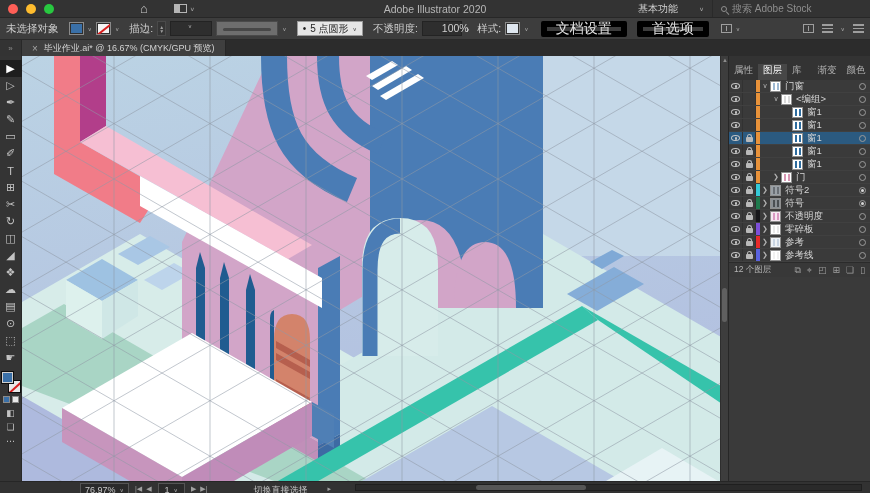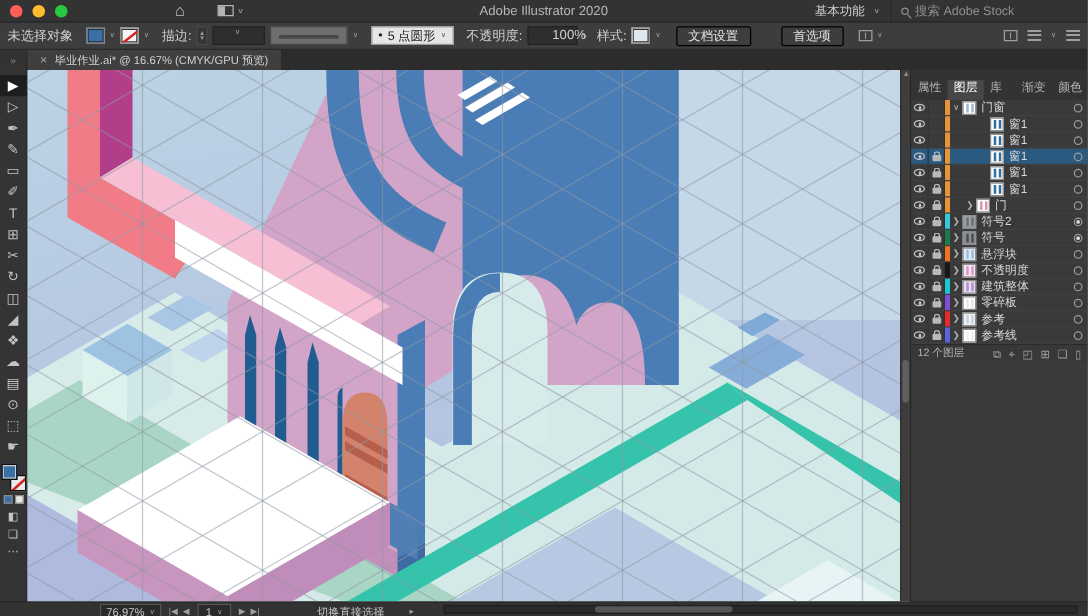--- a/index.html
+++ b/index.html
@@ -7,39 +7,39 @@
   .app{width:870px;height:493px;display:flex;flex-direction:column;font-size:11px;color:#cfcfcf}
 
   
   .titlebar{height:18px;background:#333333;border-bottom:1px solid #272727;display:flex;align-items:center;position:relative;flex:0 0 18px}
   .tl{width:10px;height:10px;border-radius:50%;margin-left:8px;flex:0 0 auto}
   .home{margin-left:86px;color:#c6c6c6;font-size:13px;line-height:10px}
   .layout-ic{margin-left:26px;width:13px;height:9px;border:1px solid #b5b5b5;position:relative;background:linear-gradient(90deg,#b5b5b5 0 5px,transparent 5px)}
   .chev{font-size:7px;color:#9e9e9e;margin-left:3px;transform:scaleY(.8)}
   .win-title{position:absolute;left:0;right:0;text-align:center;color:#b7b7b7;font-size:10.5px;pointer-events:none}
   .tb-right{margin-left:auto;display:flex;align-items:center;height:100%}
-  .workspace{color:#cfcfcf;font-size:10px;margin-right:4px}
+  .workspace{color:#cfcfcf;font-size:10px;margin-right:18px}
   .searchbox{width:158px;height:100%;border-left:1px solid #2a2a2a;display:flex;align-items:center;padding-left:8px;color:#8e8e8e;font-size:10px;gap:5px}
   .mag{width:6px;height:6px;border:1.4px solid #8e8e8e;border-radius:50%;position:relative;flex:0 0 auto}
   .mag::after{content:"";position:absolute;width:1.4px;height:4px;background:#8e8e8e;left:5px;top:4px;transform:rotate(-45deg)}
 
   
   .controlbar{height:22px;background:#3d3d3d;border-bottom:1px solid #2a2a2a;display:flex;align-items:center;gap:4px;padding:0 6px;flex:0 0 22px;font-size:10.5px}
   .cb-label{color:#cfcfcf;white-space:nowrap}
   .swatch{width:15px;height:13px;border:1px solid #8a8a8a;box-shadow:inset 0 0 0 1px #2e2e2e}
   .sw-none{background:#f4f4f4;position:relative;overflow:hidden}
   .sw-none::after{content:"";position:absolute;left:-3px;top:5px;width:22px;height:2px;background:#d81e1e;transform:rotate(-38deg)}
   .mini-chev{font-size:6px;color:#9e9e9e;transform:scaleY(.9)}
   .stepper{width:9px;height:15px;display:flex;flex-direction:column;align-items:center;justify-content:center;color:#9e9e9e;font-size:5px;line-height:4px;border:1px solid #4a4a4a;background:#353535}
   .dd-dark{height:15px;background:#2e2e2e;border:1px solid #232323;display:flex;align-items:flex-start;justify-content:flex-end;padding:0 19px;color:#cfcfcf}
   .wprofile{width:62px;height:15px;background:#6e6e6e;border:1px solid #4a4a4a;position:relative}
   .wprofile::after{content:"";position:absolute;left:6px;right:6px;top:6px;height:3px;border-radius:2px;background:#474747}
   .dd-light{height:15px;background:#e6e6e6;border:1px solid #9a9a9a;color:#1c1c1c;display:flex;align-items:center;padding:0 5px;gap:4px;font-size:10px}
   .dd-light .mini-chev{color:#555}
-  .btn{height:16px;border:1px solid #000000;border-radius:2px;background:transparent;color:#e2e2e2;font-size:10px;padding:0 9px;display:flex;align-items:center}
+  .btn{height:16px;border:6px solid #000000;border-radius:2px;background:transparent;color:#e2e2e2;font-size:14px;padding:0 9px;display:flex;align-items:center}
   .cb-righticons{margin-left:auto;display:flex;align-items:center;gap:8px;color:#9e9e9e}
   .ric{width:11px;height:9px;border:1px solid #9e9e9e;position:relative}
   .ric.grid::after{content:"";position:absolute;inset:1px;background:linear-gradient(90deg,transparent 45%,#9e9e9e 45% 55%,transparent 55%)}
   .ric.lines{border:none;width:11px;height:9px;background:repeating-linear-gradient(#9e9e9e 0 1.5px,transparent 1.5px 3.5px)}
 
   
   .tabbar{height:16px;background:#2c2c2c;display:flex;flex:0 0 16px}
   .tool-stub{width:22px;height:100%;background:#333333;border-right:1px solid #282828;color:#8e8e8e;font-size:8px;display:flex;align-items:center;justify-content:center}
   .doctab{margin-left:0;height:100%;background:#3f3f3f;display:flex;align-items:center;gap:6px;padding:0 10px;font-size:9px;color:#d2d2d2;border-right:1px solid #262626}
   .doctab .x{color:#a5a5a5;font-size:10px}
@@ -148,21 +148,21 @@
     </span>
     <span class="cb-label" style="margin-left:6px">不透明度:</span>
     <span class="dd-dark" style="width:38px;justify-content:space-between">
       <span>100%</span>
     </span>
     <span class="cb-label">›</span>
     <span class="cb-label" style="margin-left:4px">样式:</span>
     <span class="swatch" style="background:#dfe7f0"></span>
     <span class="mini-chev">∨</span>
     <button class="btn" style="margin-left:8px">文档设置</button>
-    <button class="btn" style="margin-left:20px">首选项</button>
+    <button class="btn" style="margin-left:6px">首选项</button>
     <span class="ric grid" style="margin-left:8px"></span>
     <span class="mini-chev">∨</span>
     <div class="cb-righticons">
       <span class="ric grid"></span>
       <span class="ric lines"></span>
       <span class="mini-chev">∨</span>
       <span class="ric lines"></span>
     </div>
   </div>
 
@@ -362,20 +362,35 @@
             </span>
             <span class="lname">门窗</span>
             <span class="target"></span>
           </div>
           <div class="lrow">
             <span class="cell-eye">
               <span class="eye"></span>
             </span>
             <span class="cell-lock"></span>
             <span class="cbar" style="background: rgb(232, 146, 58);"></span>
+            <span style="width: 11px; flex: 0 0 11px;"></span>
+            <span class="caret">∨</span>
+            <span class="thumb" style="background: rgb(255, 255, 255);">
+              <i style="background:#d9d9d9"></i>
+              <i style="background:#d9d9d9"></i>
+            </span>
+            <span class="lname">&lt;编组&gt;</span>
+            <span class="target"></span>
+          </div>
+          <div class="lrow">
+            <span class="cell-eye">
+              <span class="eye"></span>
+            </span>
+            <span class="cell-lock"></span>
+            <span class="cbar" style="background: rgb(232, 146, 58);"></span>
             <span style="width: 22px; flex: 0 0 22px;"></span>
             <span class="caret"></span>
             <span class="thumb" style="background: rgb(255, 255, 255);">
               <i style="background:#2e6da0"></i>
               <i style="background:#2e6da0"></i>
             </span>
             <span class="lname">窗1</span>
             <span class="target"></span>
           </div>
           <div class="lrow">
@@ -495,62 +510,28 @@
             <span class="lname">符号</span>
             <span class="target double"></span>
           </div>
           <div class="lrow">
             <span class="cell-eye">
               <span class="eye"></span>
             </span>
             <span class="cell-lock">
               <span class="lock"></span>
             </span>
-            <span class="cbar" style="background: rgb(242, 113, 28);"></span>
-            <span style="width: 0px; flex: 0 0 0px;"></span>
-            <span class="caret">❯</span>
-            <span class="thumb" style="background: rgb(223, 234, 244);">
-              <i style="background:#9dbdd8"></i>
-              <i style="background:#9dbdd8"></i>
-            </span>
-            <span class="lname">悬浮块</span>
-            <span class="target"></span>
-          </div>
-          <div class="lrow">
-            <span class="cell-eye">
-              <span class="eye"></span>
-            </span>
-            <span class="cell-lock">
-              <span class="lock"></span>
-            </span>
             <span class="cbar" style="background: rgb(23, 23, 26);"></span>
             <span style="width: 0px; flex: 0 0 0px;"></span>
             <span class="caret">❯</span>
             <span class="thumb" style="background: rgb(246, 231, 241);">
               <i style="background:#d998c2"></i>
               <i style="background:#d998c2"></i>
             </span>
             <span class="lname">不透明度</span>
-            <span class="target"></span>
-          </div>
-          <div class="lrow">
-            <span class="cell-eye">
-              <span class="eye"></span>
-            </span>
-            <span class="cell-lock">
-              <span class="lock"></span>
-            </span>
-            <span class="cbar" style="background: rgb(25, 200, 214);"></span>
-            <span style="width: 0px; flex: 0 0 0px;"></span>
-            <span class="caret">❯</span>
-            <span class="thumb" style="background: rgb(232, 223, 240);">
-              <i style="background:#b28fd0"></i>
-              <i style="background:#b28fd0"></i>
-            </span>
-            <span class="lname">建筑整体</span>
             <span class="target"></span>
           </div>
           <div class="lrow">
             <span class="cell-eye">
               <span class="eye"></span>
             </span>
             <span class="cell-lock">
               <span class="lock"></span>
             </span>
             <span class="cbar" style="background: rgb(125, 79, 216);"></span>

